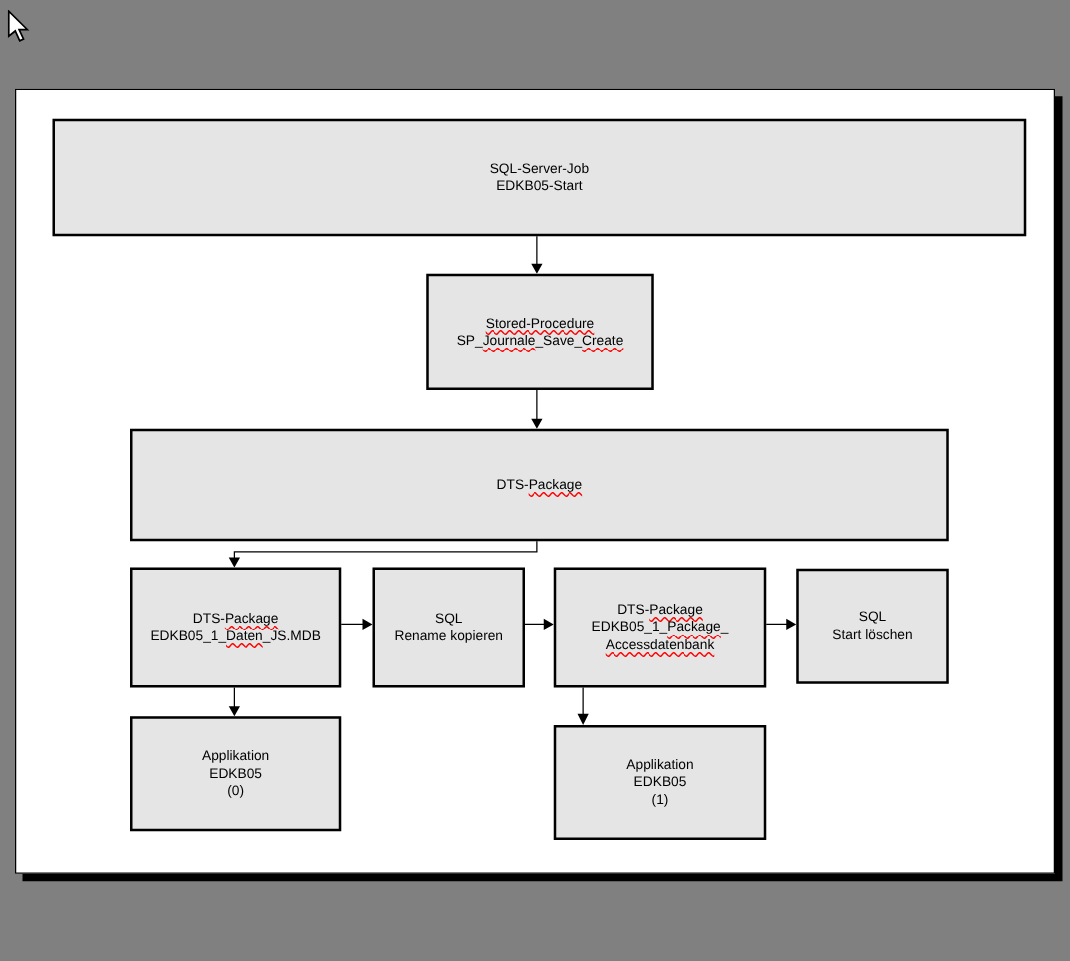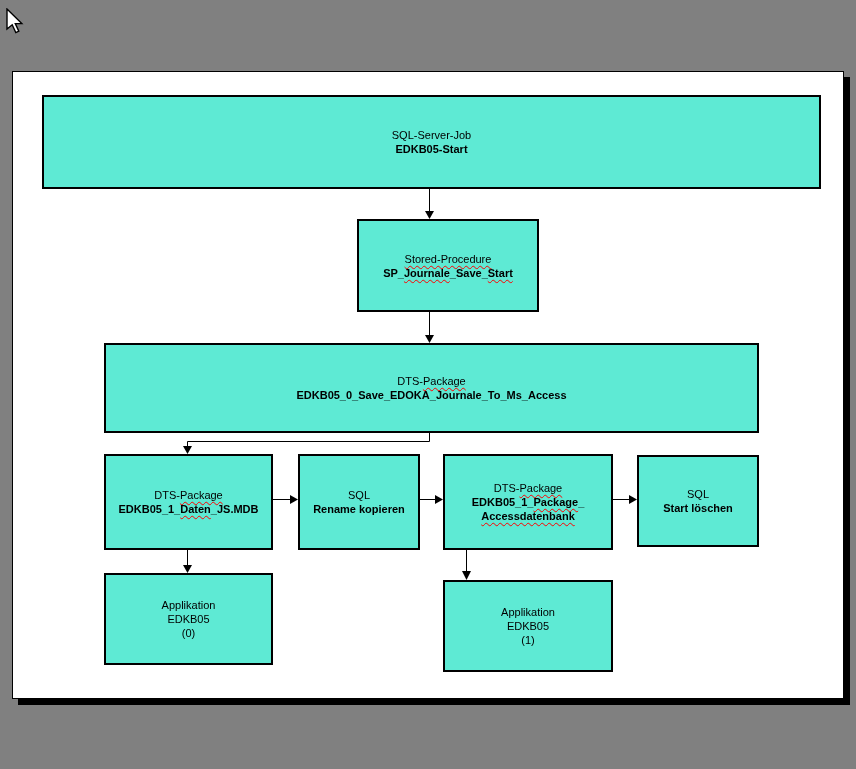--- a/index.html
+++ b/index.html
@@ -8,35 +8,35 @@
     background:#808080;
     font-family:"Liberation Sans","DejaVu Sans",sans-serif;
   }
   .page{
     position:absolute;left:12px;top:71px;width:830px;height:626px;
     background:#ffffff;border:1px solid #000;
     box-shadow:6px 6px 0 #000;
   }
   .connectors{position:absolute;left:0;top:0;width:830px;height:626px;}
   .fbox{
-    position:absolute;background:#5eead4;border:2px solid #000;
+    position:absolute;background:#e5e5e5;border:2px solid #000;
     display:flex;flex-direction:column;align-items:center;justify-content:center;
     text-align:center;font-size:11px;line-height:14px;color:#000;
   }
   .fbox .box-line{white-space:nowrap;}
-  .fbox .b{font-weight:bold;}
+  .fbox .b{font-weight:normal;}
   .fbox .wavy{
     text-decoration:underline wavy #ff0000;
     text-decoration-thickness:1px;
     text-underline-offset:2px;
     text-decoration-skip-ink:none;
   }
   
   #bx0{left:29px;top:23px;width:775px;height:90px;}
-  #bx1{left:328px;top:147px;width:178px;height:89px;margin-left:16px;}
+  #bx1{left:328px;top:147px;width:178px;height:89px;}
   #bx2{left:91px;top:271px;width:651px;height:86px;}
   #bx3{left:91px;top:382px;width:165px;height:92px;}
   #bx4{left:285px;top:382px;width:118px;height:92px;}
   #bx5{left:430px;top:382px;width:166px;height:92px;}
   #bx6{left:624px;top:383px;width:118px;height:88px;}
   #bx7{left:91px;top:501px;width:165px;height:88px;}
   #bx8{left:430px;top:508px;width:166px;height:88px;}
   .cursor{position:absolute;left:6px;top:8px;}
 </style>
 </head>
@@ -86,25 +86,24 @@
       <polygon points="449,499 458,499 453.5,508" fill="#000"></polygon>
     </g>
   </svg>
 
   <div id="bx0" class="fbox">
       <div class="box-line"><span>SQL-Server-Job</span></div>
       <div class="box-line"><span class="b">EDKB05-Start</span></div>
     </div>
   <div id="bx1" class="fbox">
       <div class="box-line"><span class="wavy">Stored-Procedure</span></div>
-      <div class="box-line"><span class="b">SP_</span><span class="b wavy">Journale</span><span class="b">_Save_</span><span class="b wavy">Start</span></div>
+      <div class="box-line"><span class="b">SP_</span><span class="b wavy">Journale</span><span class="b">_Save_</span><span class="b wavy">Create</span></div>
     </div>
   <div id="bx2" class="fbox">
       <div class="box-line"><span>DTS-</span><span class="wavy">Package</span></div>
-      <div class="box-line"><span class="b">EDKB05_0_Save_EDOKA_Journale_To_Ms_Access</span></div>
     </div>
   <div id="bx3" class="fbox">
       <div class="box-line"><span>DTS-</span><span class="wavy">Package</span></div>
       <div class="box-line"><span class="b">EDKB05_1_</span><span class="b wavy">Daten</span><span class="b">_JS.MDB</span></div>
     </div>
   <div id="bx4" class="fbox">
       <div class="box-line"><span>SQL</span></div>
       <div class="box-line"><span class="b">Rename kopieren</span></div>
     </div>
   <div id="bx5" class="fbox">

